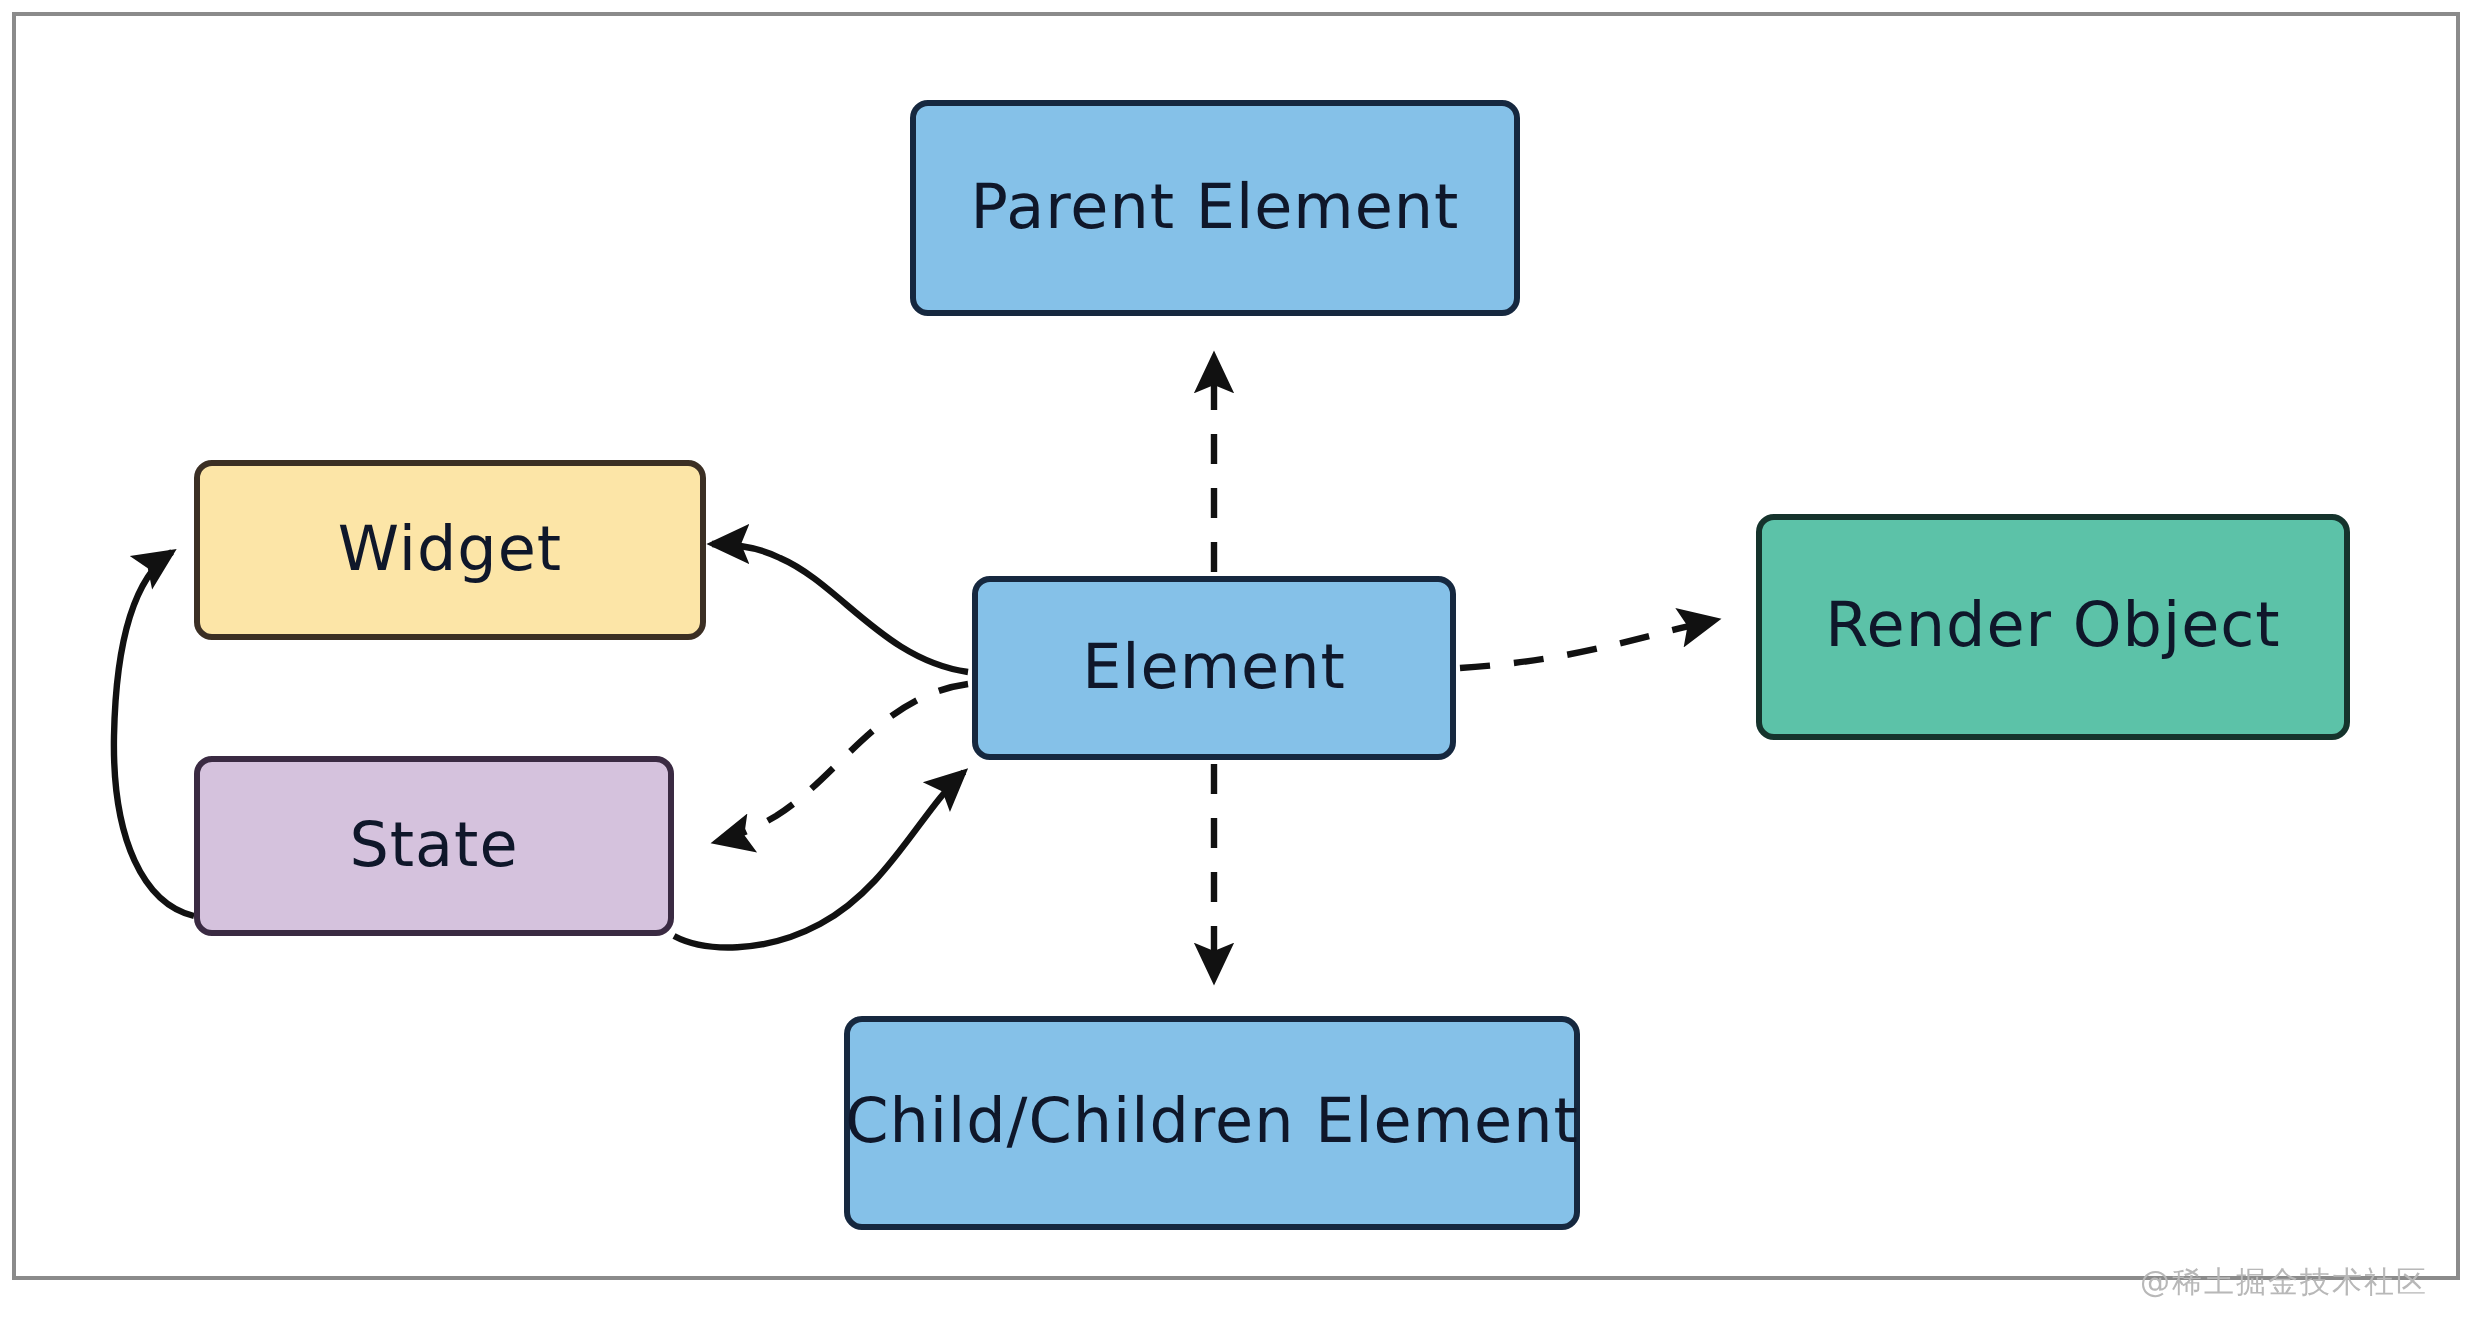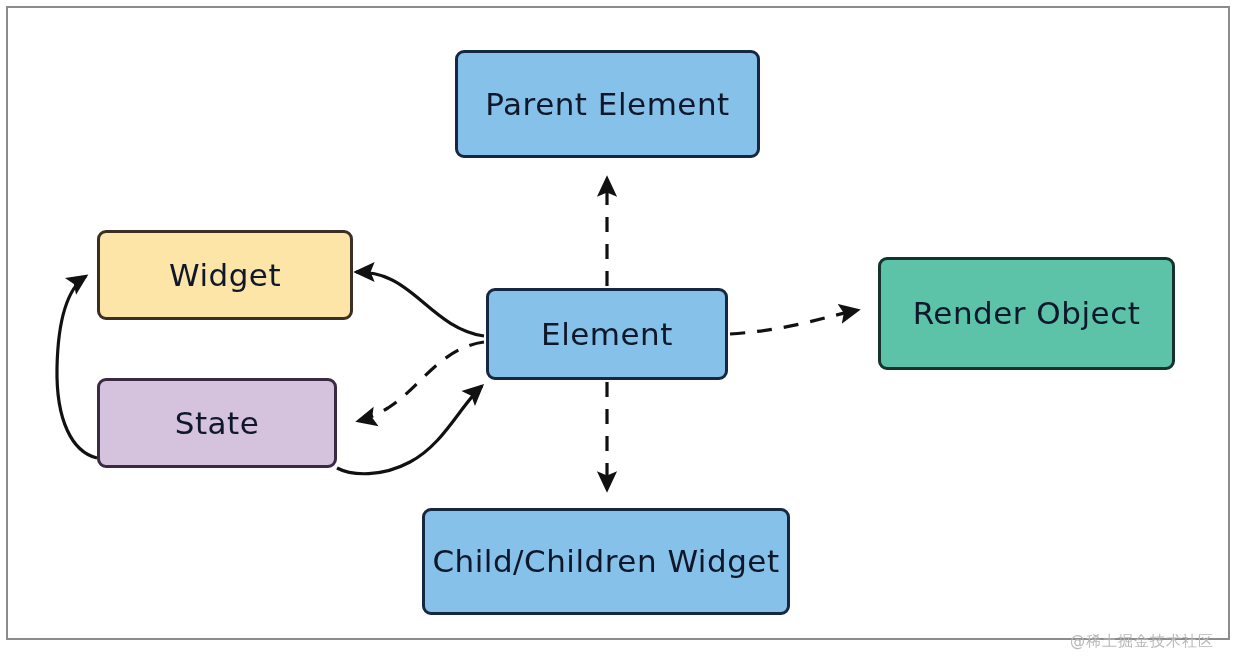--- a/index.html
+++ b/index.html
@@ -143,18 +143,18 @@
 
   <div class="node-box" id="node-element">
     <span class="node-label">Element</span>
   </div>
 
   <div class="node-box" id="node-render-object">
     <span class="node-label">Render Object</span>
   </div>
 
   <div class="node-box" id="node-child-element">
-    <span class="node-label">Child/Children Widget</span>
+    <span class="node-label">Child/Children Element</span>
   </div>
 
   <div id="watermark">@稀土掘金技术社区</div>
 
 </div>
 
 </body></html>

